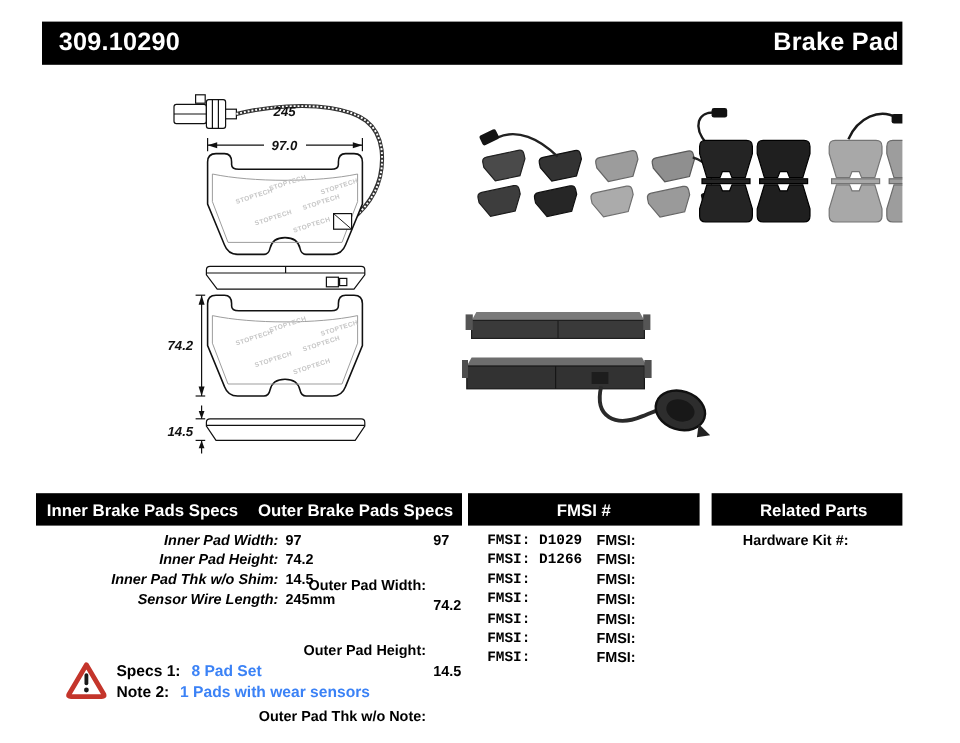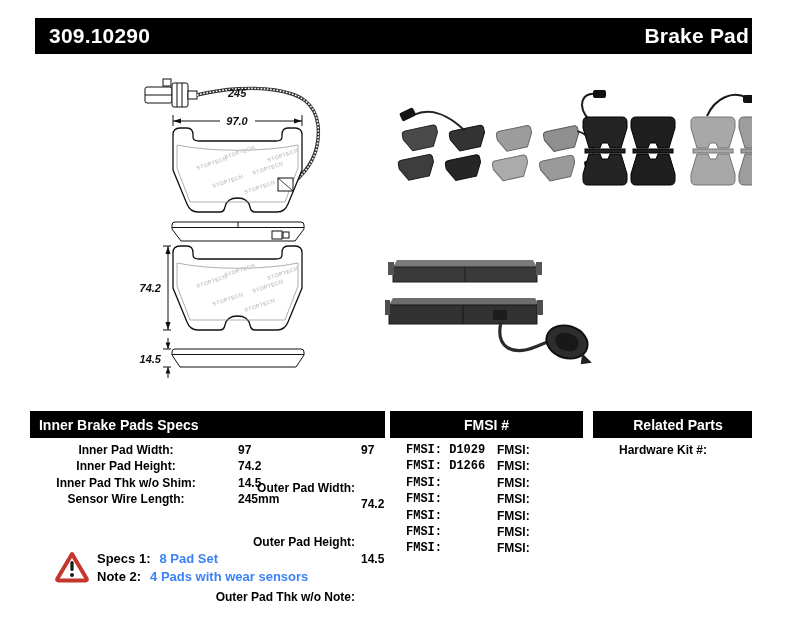--- a/index.html
+++ b/index.html
@@ -16,21 +16,21 @@
   .th{position:absolute;top:411px;height:27px;background:#000;color:#fff;
       display:flex;align-items:center;font-size:14px;font-weight:700;}
   .th-specs{left:30px;width:355px;}
   .th-specs .half{flex:0 0 50%;text-align:center;}
   .th-fmsi{left:390px;width:193px;justify-content:center;}
   .th-related{left:593px;width:170px;justify-content:center;}
 
   .col{position:absolute;top:442px;font-size:12px;font-weight:700;line-height:16.4px;}
   .spec-row{display:flex;}
   .inner-col{left:20px;width:245px;}
-  .inner-col .lbl{flex:0 0 212px;text-align:center;}
+  .inner-col .lbl{flex:0 0 212px;text-align:right;font-style:italic;}
   .outer-col{left:148px;width:242px;}
   .outer-col .lbl{flex:0 0 207px;text-align:right;margin-top:38px;}
   .spec-row .val{padding-left:6px;white-space:nowrap;}
   .fmsi-col1{left:406px;width:100px;font-family:Liberation Mono, monospace;}
   .fmsi-col2{left:497px;width:80px;}
   .related-col{left:619px;width:170px;}
 
   
   .warn-icon{position:absolute;left:55px;top:550px;}
   .notes{position:absolute;left:97px;top:550px;font-size:13px;font-weight:700;line-height:17.5px;}
@@ -202,20 +202,21 @@
     <path d="M116,80 C110,106 128,114 150,105 C160,101 166,98 172,98" fill="none" stroke="#2a2a2a" stroke-width="3.2"></path>
     <g transform="rotate(18 182 100)">
       <ellipse cx="182" cy="100" rx="21" ry="16" fill="#2d2d2d" stroke="#101010" stroke-width="2"></ellipse>
       <ellipse cx="182" cy="100" rx="12" ry="9" fill="#181818"></ellipse>
       <polygon points="200,106 212,112 202,117" fill="#222"></polygon>
     </g>
   </svg>
 
   <div class="th th-specs">
     <div class="half">Inner Brake Pads Specs</div>
+    <div class="half">Outer Brake Pads Specs</div>
   </div>
   <div class="th th-fmsi">FMSI #</div>
   <div class="th th-related">Related Parts</div>
 
   <div class="col inner-col">
     <div class="spec-row">
         <span class="lbl">Inner Pad Width:</span>
         <span class="val">97</span>
       </div>
     <div class="spec-row">
@@ -273,17 +274,17 @@
   <svg class="warn-icon" width="34" height="33" viewBox="0 0 34 33">
     <path d="M17,4 L31.5,28.5 Q32.6,30.5 29.8,30.5 L4.2,30.5 Q1.4,30.5 2.5,28.5 Z" fill="#fff" stroke="#c4352b" stroke-width="4" stroke-linejoin="round"></path>
     <rect x="15.4" y="11" width="3.2" height="10" rx="1.6" fill="#1a1a1a"></rect>
     <circle cx="17" cy="25" r="2" fill="#1a1a1a"></circle>
   </svg>
   <div class="notes">
     <div class="note-line">
       <span class="note-lbl">Specs 1:</span><span class="note-txt">8 Pad Set</span>
     </div>
     <div class="note-line">
-      <span class="note-lbl">Note 2:</span><span class="note-txt">4 Pads with wear sensors</span>
+      <span class="note-lbl">Note 2:</span><span class="note-txt">1 Pads with wear sensors</span>
     </div>
   </div>
 
 </div>
 
 </body></html>

